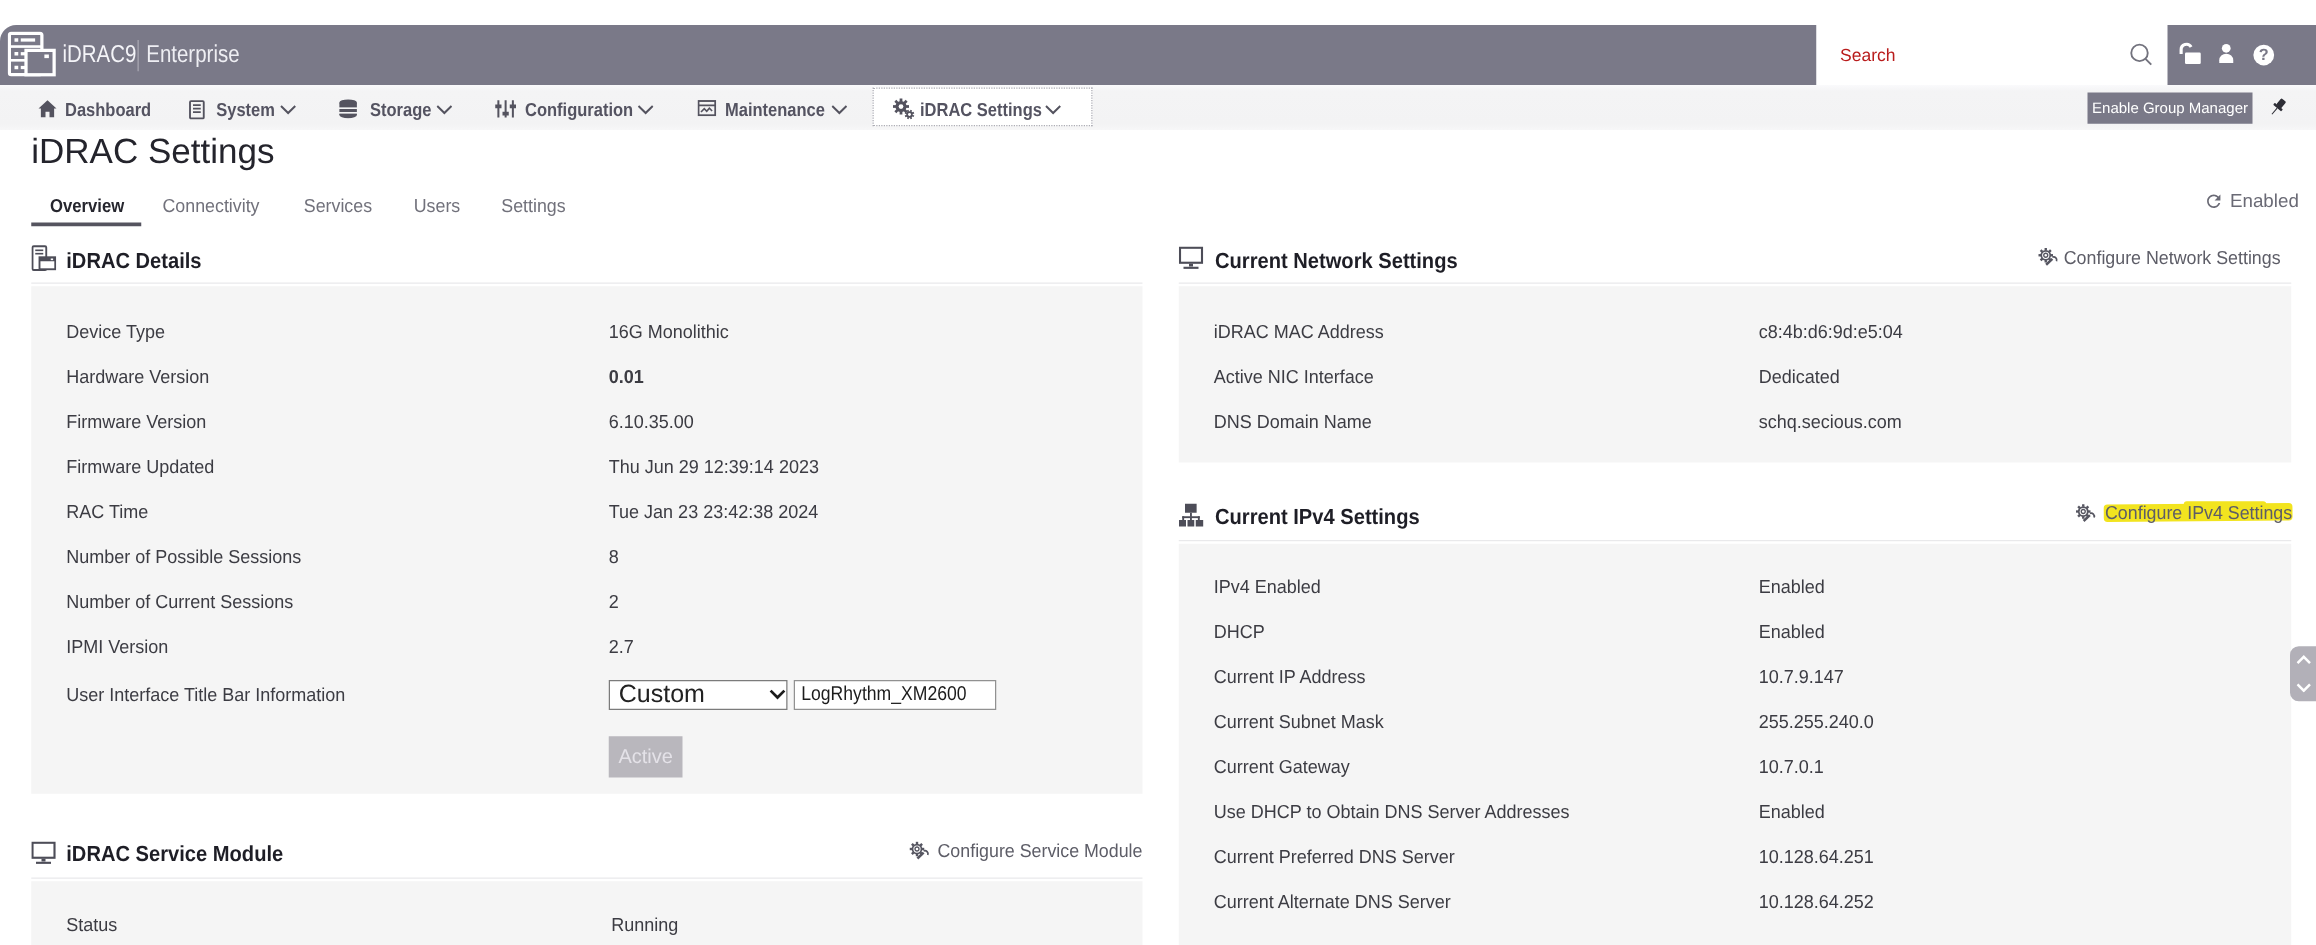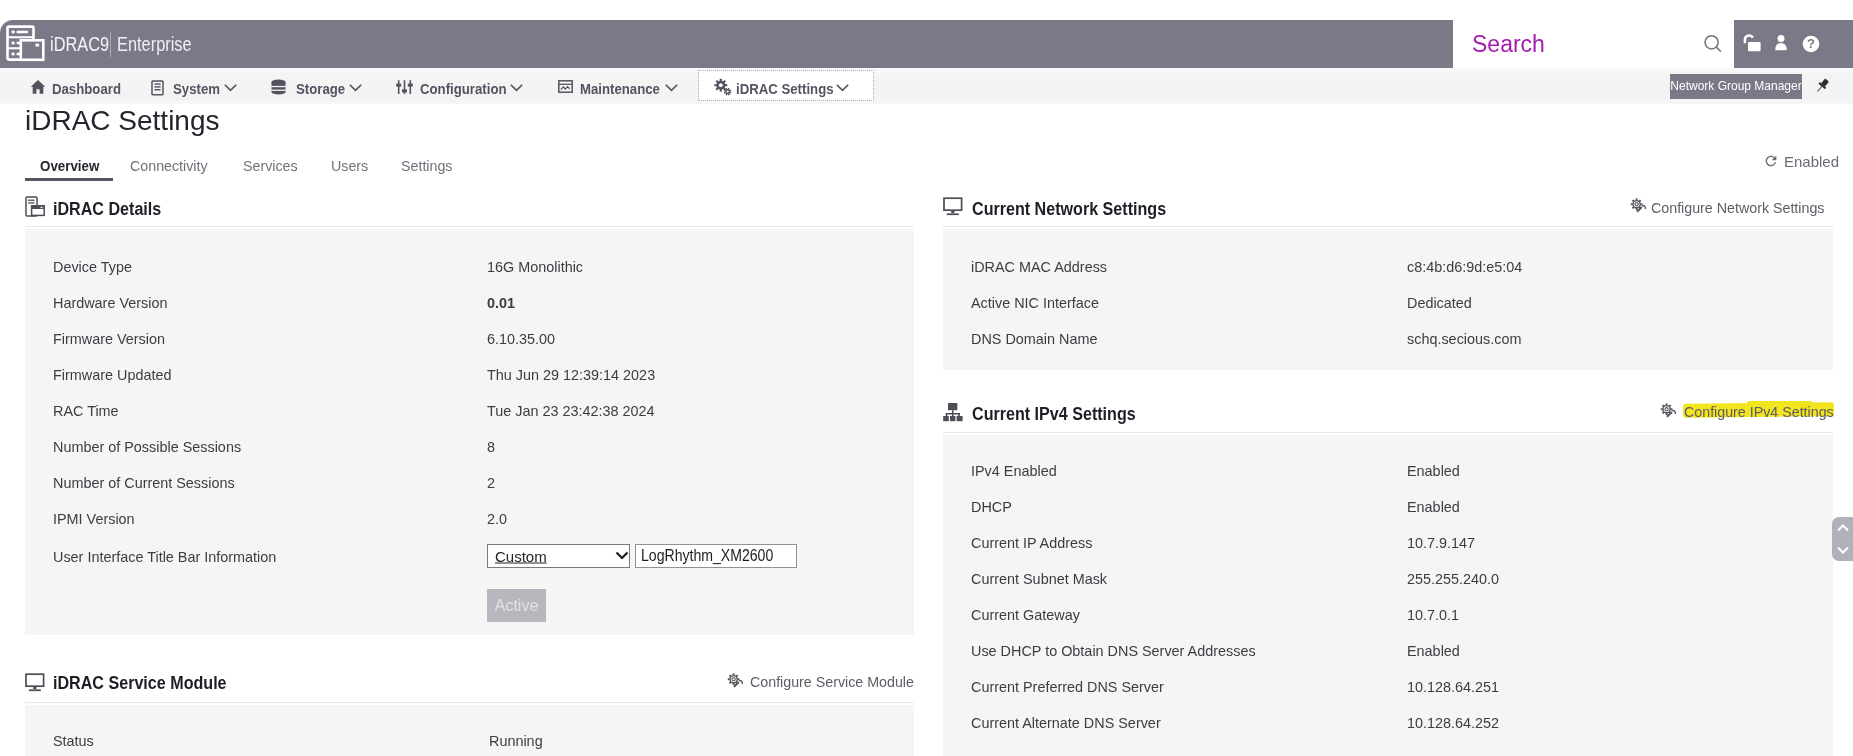--- a/index.html
+++ b/index.html
@@ -8,21 +8,21 @@
   #page { position:relative; width:1853px; height:756px;margin-top:20px; }
   .abs { position:absolute; }
   .cv { transform:translateY(-50%); white-space:nowrap; }
 
   
   #topbar { left:0; top:0; width:1853px; height:48px; border-top-left-radius:13px; background:#7a7988; }
   #brand { left:50px; top:24px; font-size:19.5px; color:#f4f4f8; transform:translateY(-50%) scaleX(0.84); transform-origin:left center; }
   #brandsep { left:110px; top:12px; width:1px; height:25px; background:#a9a8b2; }
   #brand2 { left:117px; top:24px; font-size:19.5px; color:#eeeef3; transform:translateY(-50%) scaleX(0.84); transform-origin:left center; }
   #searchbox { left:1453px; top:0; width:281px; height:48px; background:#ffffff; }
-  #searchtxt { left:1472px; top:24px; font-size:23px; color:#a21caf; }
+  #searchtxt { left:1472px; top:24px; font-size:14px; color:#b91c1c; }
 
   
   #navbar { left:0; top:48px; width:1853px; height:36px;
     background:linear-gradient(#fafafc, #f4f4f5 14%, #f3f3f4 86%, #f7f7f8); }
   .navtxt { font-size:15px; font-weight:bold; color:#545361; transform:translateY(-50%) scaleX(0.88); transform-origin:left center; }
   #activetab { left:698px; top:50px; width:176px; height:31px; background:#fff; border:1px dotted #ababb3; }
   #egm { left:1670px; top:54px; width:132px; height:25px; background:#7a7988; color:#fff;
          font-size:12px; text-align:center; line-height:25px; white-space:nowrap; }
 
   
@@ -41,21 +41,21 @@
   .card { background:#f5f5f5; }
   #cardL1 { left:25px; top:209px; width:889px; height:406px; }
   #cardL2 { left:25px; top:685px; width:889px; height:71px; }
   #cardR1 { left:943px; top:209px; width:890px; height:141px; }
   #cardR2 { left:943px; top:415px; width:890px; height:323px; }
   .lbl { font-size:15px; color:#3c3c43; transform:translateY(-50%) scaleX(0.96); transform-origin:left center; }
   .val { font-size:15px; color:#3c3c43; transform:translateY(-50%) scaleX(0.96); transform-origin:left center; }
 
   
   #selbox { left:487px; top:524px; width:143px; height:24px; background:#fff; border:1px solid #7b7b7b; }
-  #seltxt { left:495px; top:536px; font-size:15px; color:#222;text-decoration:underline; }
+  #seltxt { left:495px; top:536px; font-size:20px; color:#222; }
   #inpbox { left:635px; top:524px; width:162px; height:24px; background:#fff; border:1px solid #919191; }
   #inptxt { left:641px; top:536px; font-size:16px; color:#1c1c1c; transform:translateY(-50%) scaleX(0.88); transform-origin:left center; }
   #applybtn { left:487px; top:569px; width:59px; height:33px; background:#b9b7bd; color:#e4e2e8;
               font-size:16px; text-align:center; line-height:33px; }
 
   
   #hl { left:1683px; top:382.5px; width:151px; height:14px; background:#f2e41f; border-radius:3px;
         transform:rotate(-0.5deg); }
   #hl2 { left:1747px; top:380.8px; width:66px; height:5px; background:#f2e41f; border-radius:2.5px; }
 
@@ -183,21 +183,21 @@
         <rect x="-1.2" y="-6.6" width="2.4" height="2.8" transform="rotate(337)"></rect>
       </g>
       <circle cx="0" cy="0" r="2" fill="#fff"></circle>
     </g>
   </svg>
   <div class="abs cv navtxt" style="left:736px; top:68px;">iDRAC Settings</div>
   <svg class="abs" style="left:836px; top:64px;" width="13" height="8" viewBox="0 0 13 8">
     <polyline points="0.8,0.8 6.5,6.4 12.2,0.8" fill="none" stroke="#54535f" stroke-width="1.6"></polyline>
   </svg>
 
-  <div class="abs" id="egm">Network Group Manager</div>
+  <div class="abs" id="egm">Enable Group Manager</div>
   <svg class="abs" style="left:1812px; top:57px;" width="20" height="20" viewBox="0 0 20 20">
     <g transform="rotate(40 10 9)" fill="#2e2e36">
       <rect x="7.6" y="1.2" width="5" height="6.6" rx="1"></rect>
       <rect x="5.9" y="7.4" width="8.4" height="2.1" rx="0.6"></rect>
       <path d="M9.6 9.5 h0.9 l-0.05 6.5 h-0.8 Z"></path>
     </g>
   </svg>
 
   <div class="abs" id="pagetitle">iDRAC Settings</div>
   <div class="abs cv tabactive" style="left:40px; top:145px;">Overview</div>
@@ -263,21 +263,21 @@
   <div class="abs cv val" style="left:487px; top:318px;">6.10.35.00</div>
   <div class="abs cv lbl" style="left:53px; top:354px;">Firmware Updated</div>
   <div class="abs cv val" style="left:487px; top:354px;">Thu Jun 29 12:39:14 2023</div>
   <div class="abs cv lbl" style="left:53px; top:390px;">RAC Time</div>
   <div class="abs cv val" style="left:487px; top:390px;">Tue Jan 23 23:42:38 2024</div>
   <div class="abs cv lbl" style="left:53px; top:426px;">Number of Possible Sessions</div>
   <div class="abs cv val" style="left:487px; top:426px;">8</div>
   <div class="abs cv lbl" style="left:53px; top:462px;">Number of Current Sessions</div>
   <div class="abs cv val" style="left:487px; top:462px;">2</div>
   <div class="abs cv lbl" style="left:53px; top:498px;">IPMI Version</div>
-  <div class="abs cv val" style="left:487px; top:498px;">2.0</div>
+  <div class="abs cv val" style="left:487px; top:498px;">2.7</div>
   <div class="abs cv lbl" style="left:53px; top:536px;">User Interface Title Bar Information</div>
 
   <div class="abs" id="selbox"></div>
   <div class="abs cv" id="seltxt">Custom</div>
   <svg class="abs" style="left:615px; top:531px;" width="14" height="9" viewBox="0 0 14 9">
     <polyline points="1.5,1.5 7,7 12.5,1.5" fill="none" stroke="#1c1c1c" stroke-width="2.2"></polyline>
   </svg>
   <div class="abs" id="inpbox"></div>
   <div class="abs cv" id="inptxt">LogRhythm_XM2600</div>
   <div class="abs" id="applybtn">Active</div>

